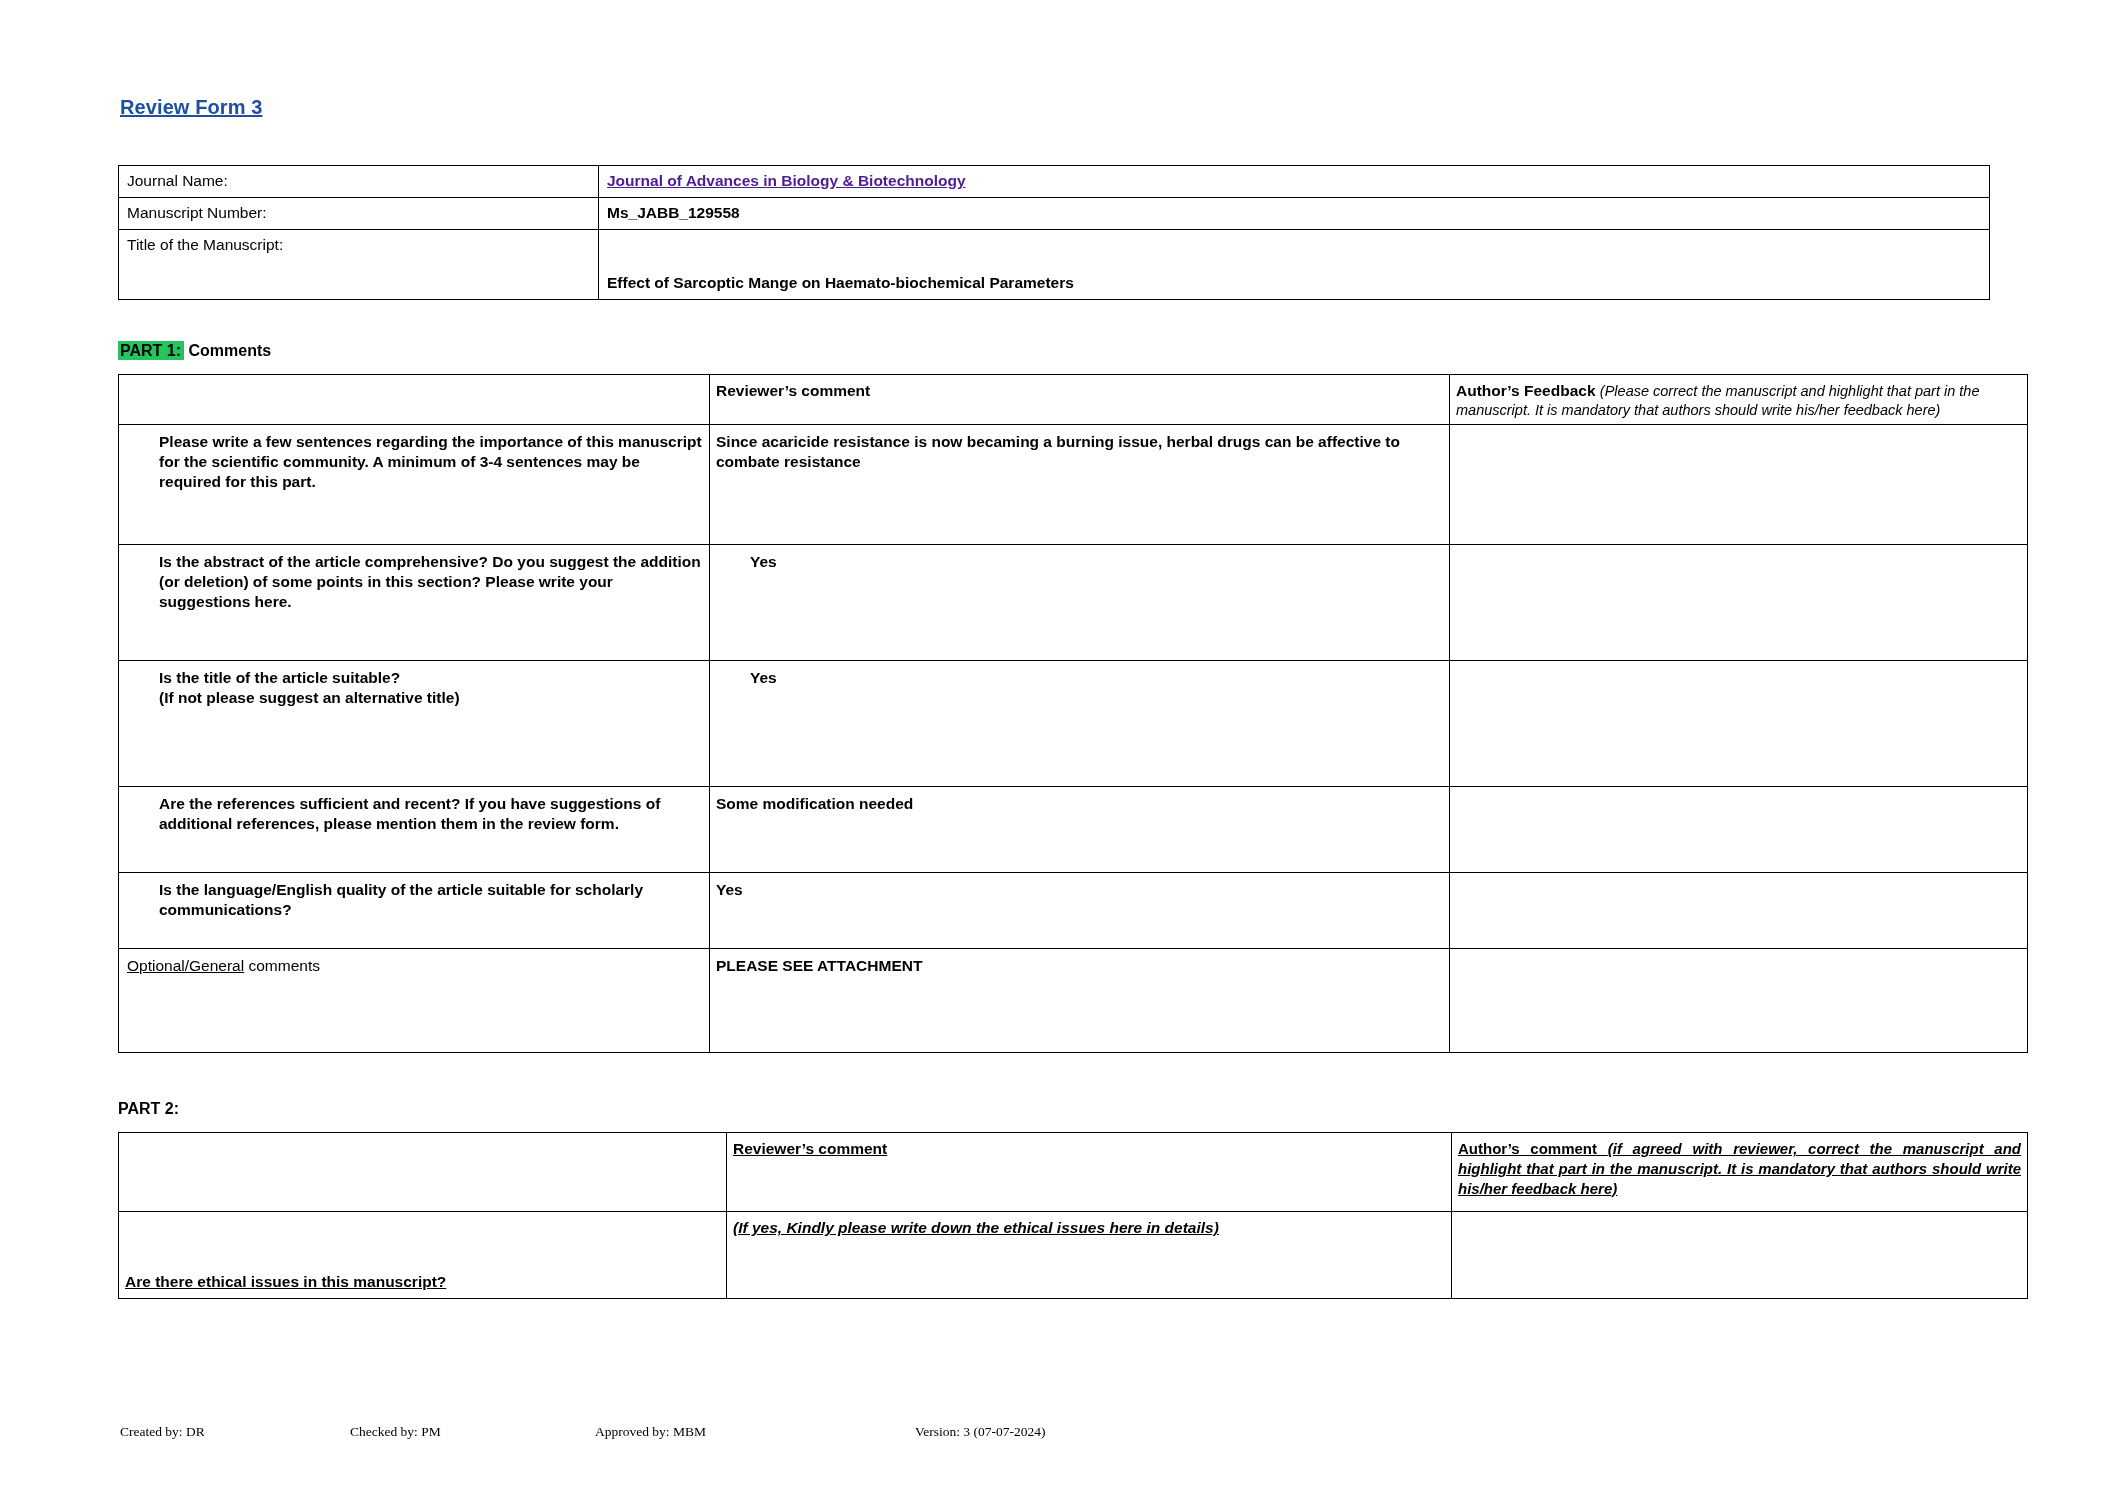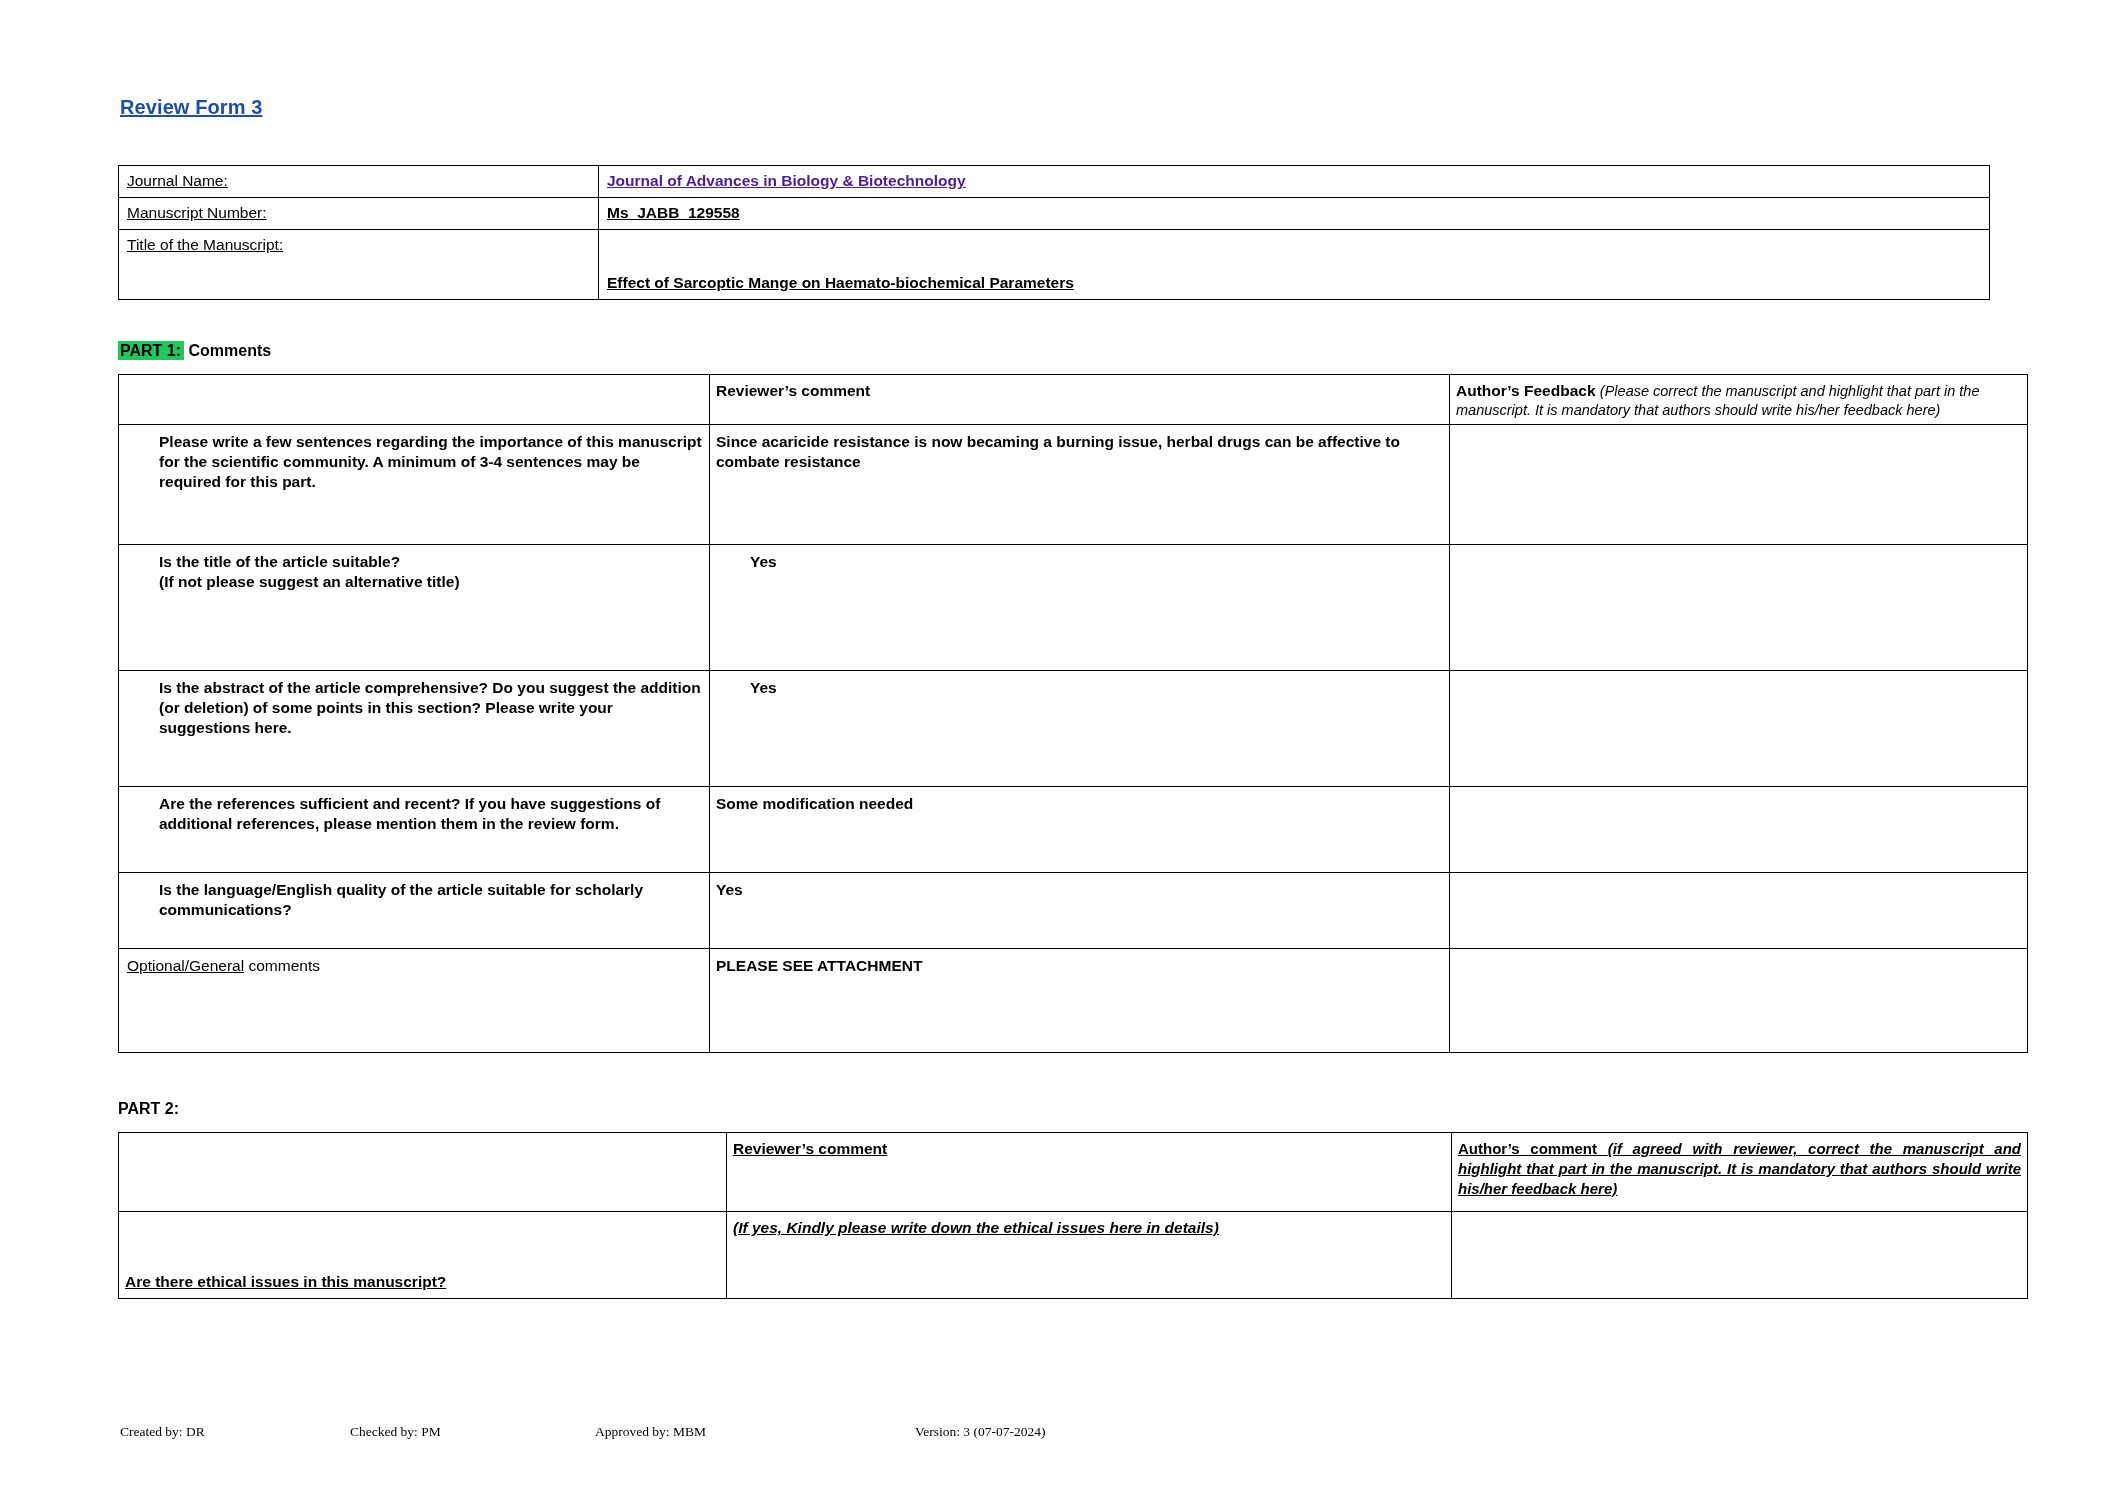--- a/index.html
+++ b/index.html
@@ -45,21 +45,21 @@
   }
   table td {
     border: 1px solid #000000;
     vertical-align: top;
     padding: 4px 6px;
     font-size: 15.5px;
     line-height: 1.28;
   }
 
   
-  .info-table { width: 1872px; margin-left: 0; text-decoration: underline; }
+  .info-table { width: 1872px; margin-left: 0; }
   .info-table td { padding: 5px 8px 6px 8px; }
   .info-label { width: 463px; font-size: 15.5px; }
   .info-value { font-size: 15.5px; font-weight: bold; }
   .info-value.link {
     color: #4c1d95;
     font-weight: bold;
     text-decoration: underline;
     margin-top: 20px;
   }
   .row-title-label { height: 58px; }
@@ -209,28 +209,28 @@
         </td>
       </tr>
 
       <tr>
         <td class="col-q q-cell h-110">Please write a few sentences regarding the importance of this manuscript for the scientific community. A minimum of 3-4 sentences may be required for this part.</td>
         <td class="col-r r-cell">Since acaricide resistance is now becaming a burning issue, herbal drugs can be affective to combate resistance</td>
         <td class="col-a a-cell"></td>
       </tr>
 
       <tr>
+        <td class="col-q q-cell h-104">Is the abstract of the article comprehensive? Do you suggest the addition (or deletion) of some points in this section? Please write your suggestions here.</td>
+        <td class="col-r r-cell indent">Yes</td>
+        <td class="col-a a-cell"></td>
+      </tr>
+
+      <tr>
         <td class="col-q q-cell h-114" style="white-space: pre-line;">Is the title of the article suitable?
 (If not please suggest an alternative title)</td>
-        <td class="col-r r-cell indent">Yes</td>
-        <td class="col-a a-cell"></td>
-      </tr>
-
-      <tr>
-        <td class="col-q q-cell h-104">Is the abstract of the article comprehensive? Do you suggest the addition (or deletion) of some points in this section? Please write your suggestions here.</td>
         <td class="col-r r-cell indent">Yes</td>
         <td class="col-a a-cell"></td>
       </tr>
 
 
       <tr>
         <td class="col-q q-cell h-76">Are the references sufficient and recent? If you have suggestions of additional references, please mention them in the review form.</td>
         <td class="col-r r-cell">Some modification needed</td>
         <td class="col-a a-cell"></td>
       </tr>

